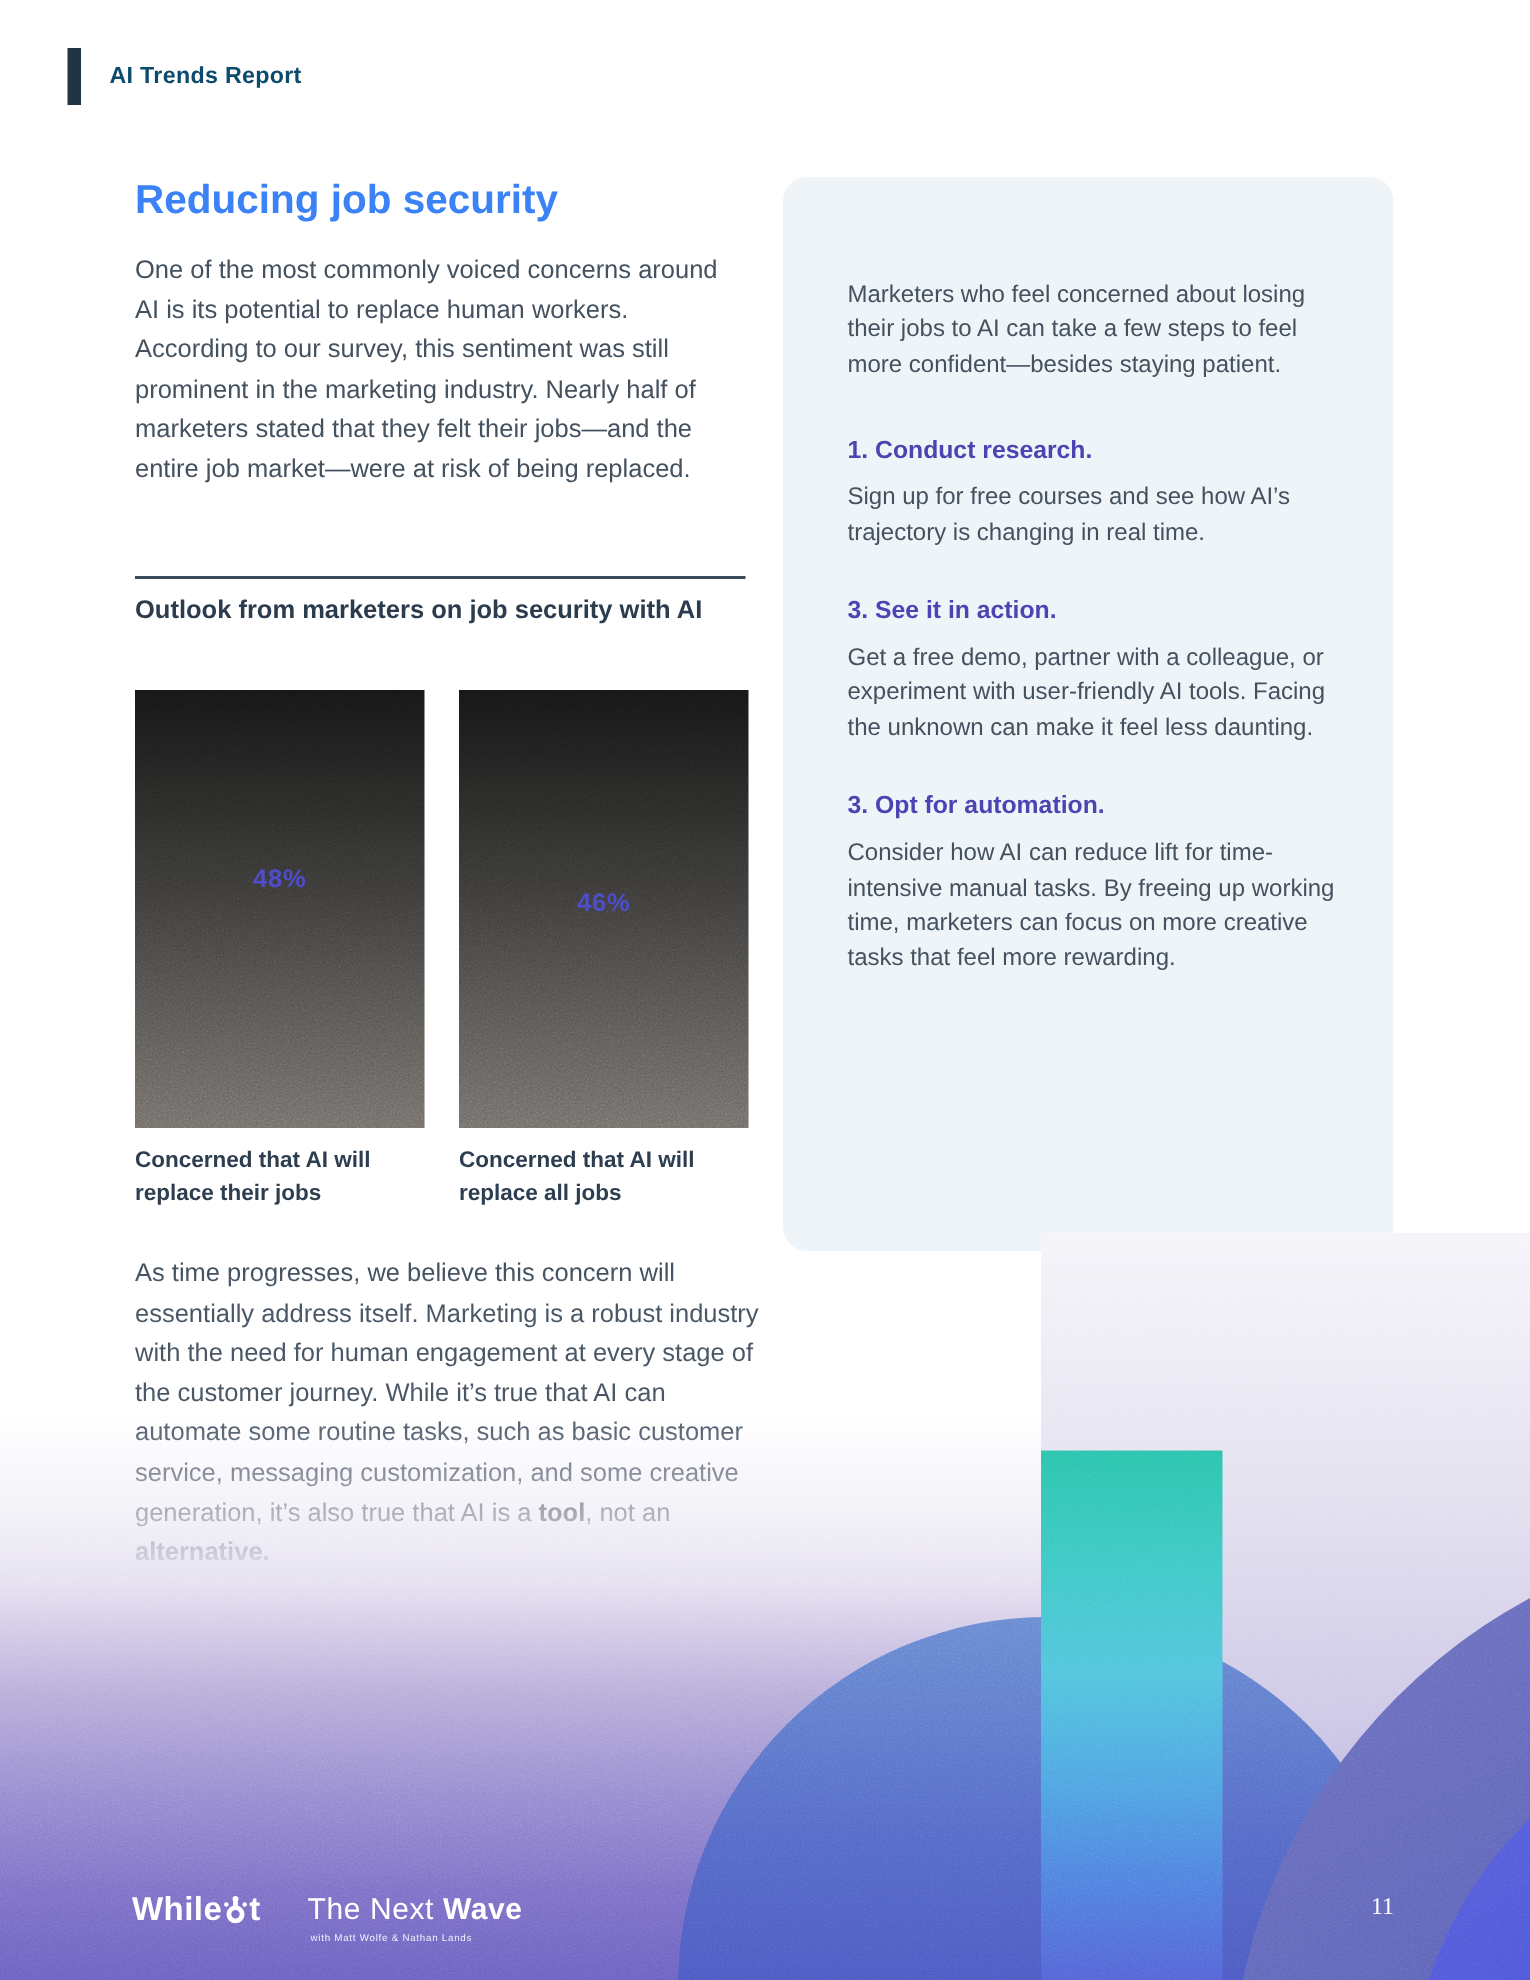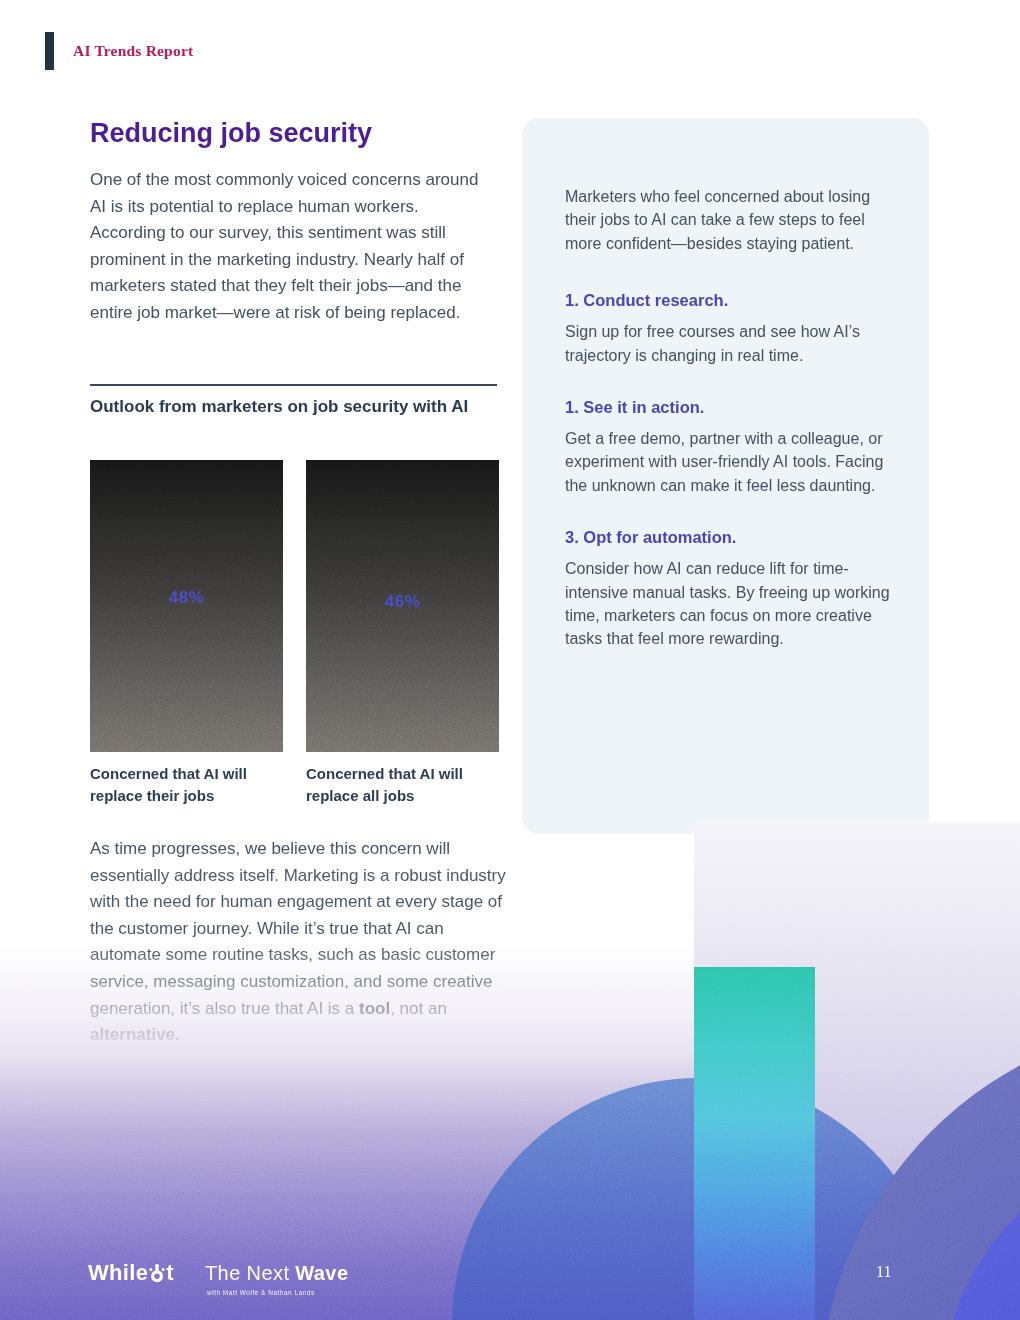--- a/index.html
+++ b/index.html
@@ -2,38 +2,38 @@
 <html><head>
 <meta charset="utf-8">
 <style>
   html,body{margin:0;padding:0;background:#ffffff;}
   .page{position:relative;width:1020px;height:1320px;background:#ffffff;overflow:hidden;
         font-family:"Liberation Sans",sans-serif;-webkit-font-smoothing:antialiased;}
 
   
   .hdr{position:absolute;left:45px;top:32px;display:flex;align-items:center;gap:19px;}
   .accent{width:9px;height:38px;background:#223442;}
-  .hdr-title{font-size:15.5px;font-weight:700;color:#be185d;letter-spacing:.2px;font-family:Liberation Serif, serif;}
+  .hdr-title{font-size:15.5px;font-weight:700;color:#0c4a6e;letter-spacing:.2px;}
 
   
-  .h1{position:absolute;left:90px;top:118px;margin:0;font-size:27px;font-weight:700;color:#4c1d95;}
+  .h1{position:absolute;left:90px;top:118px;margin:0;font-size:27px;font-weight:700;color:#3b82f6;}
   .intro{position:absolute;left:90px;top:167px;width:408px;margin:0;
          font-size:17px;line-height:26.5px;color:#44515f;}
   .rule{position:absolute;left:90px;top:384px;width:407px;height:1.5px;background:#3a4a5a;}
   .h2{position:absolute;left:90px;top:397px;margin:0;font-size:17px;font-weight:700;color:#2b3c4e;}
 
   .bars{position:absolute;left:90px;top:460px;display:flex;gap:23px;}
   .bar-fig{margin:0;width:193px;}
   .bar-box{position:relative;width:100%;height:292px;overflow:hidden;
            background:linear-gradient(180deg,#151515 0%,#242423 20%,#383736 44%,
                       #4c4a48 64%,#5e5b58 82%,#6e6a66 100%);}
   .bar-noise{position:absolute;inset:0;width:100%;height:100%;mix-blend-mode:overlay;opacity:.55;}
   .bar-value{position:absolute;left:0;width:100%;text-align:center;
              font-size:17px;font-weight:700;letter-spacing:.5px;color:#4e4ecb;}
-  .v1{top:116px;margin-top:12px;} .v2{top:132px;}
+  .v1{top:116px;} .v2{top:132px;}
   .bar-cap{margin-top:11px;font-size:15px;line-height:21.5px;font-weight:600;color:#2d3e50;}
   .bar-cap strong{font-weight:800;}
 
   .closing{position:absolute;left:90px;top:836px;width:424px;margin:0;
            font-size:17px;line-height:26.6px;color:#44515f;}
   .closing b{font-weight:700;color:#33404d;}
 
   
   .card{position:absolute;left:522px;top:118px;width:407px;height:716px;box-sizing:border-box;
         background:#eff4f8;border-radius:16px;padding:67px 36px 0 43px;}
@@ -62,21 +62,21 @@
         mix-blend-mode:overlay;opacity:.3;}
 
   
   .footer{position:absolute;left:0;top:1250px;width:1020px;height:70px;z-index:5;}
   .hs-logo{position:absolute;left:88px;top:10px;display:flex;align-items:center;
            color:#fff;font-size:22px;font-weight:800;letter-spacing:.3px;}
   .sprocket{margin:0 1px;display:block;}
   .nw{position:absolute;left:205px;top:12px;color:#fff;font-size:20px;font-weight:300;letter-spacing:.4px;}
   .nw b{font-weight:700;}
   .nw-tag{position:absolute;left:207px;top:39px;font-size:6.5px;letter-spacing:.5px;color:rgba(255,255,255,.9);}
-  .pagenum{position:absolute;left:876px;top:13px;color:#fff;font-size:16px;
+  .pagenum{position:absolute;left:914px;top:13px;color:#fff;font-size:16px;
            font-family:"Liberation Serif",serif;}
 </style>
 </head>
 <body>
 
 <div class="page">
 
   <header class="hdr">
     <span class="accent"></span>
     <span class="hdr-title">AI Trends Report</span>
@@ -122,21 +122,21 @@
 
   <p class="closing"><span>As time progresses, we believe this concern will essentially address itself. Marketing is a robust industry with the need for human engagement at every stage of the customer journey. While it’s true that AI can automate some routine tasks, such as basic customer service, messaging customization, and some creative generation, it’s also true that AI is a </span><b>tool</b><span>, not an </span><b>alternative.</b></p>
 
   <aside class="card">
     <p class="card-intro">Marketers who feel concerned about losing their jobs to AI can take a few steps to feel more confident—besides staying patient.</p>
     <div class="step">
       <h3>1. Conduct research.</h3>
       <p>Sign up for free courses and see how AI’s trajectory is changing in real time.</p>
     </div>
     <div class="step">
-      <h3>1. See it in action.</h3>
+      <h3>3. See it in action.</h3>
       <p>Get a free demo, partner with a colleague, or experiment with user-friendly AI tools. Facing the unknown can make it feel less daunting.</p>
     </div>
     <div class="step">
       <h3>3. Opt for automation.</h3>
       <p>Consider how AI can reduce lift for time-intensive manual tasks. By freeing up working time, marketers can focus on more creative tasks that feel more rewarding.</p>
     </div>
   </aside>
 
   <div class="bottom-art">
     <div class="fade"></div>

